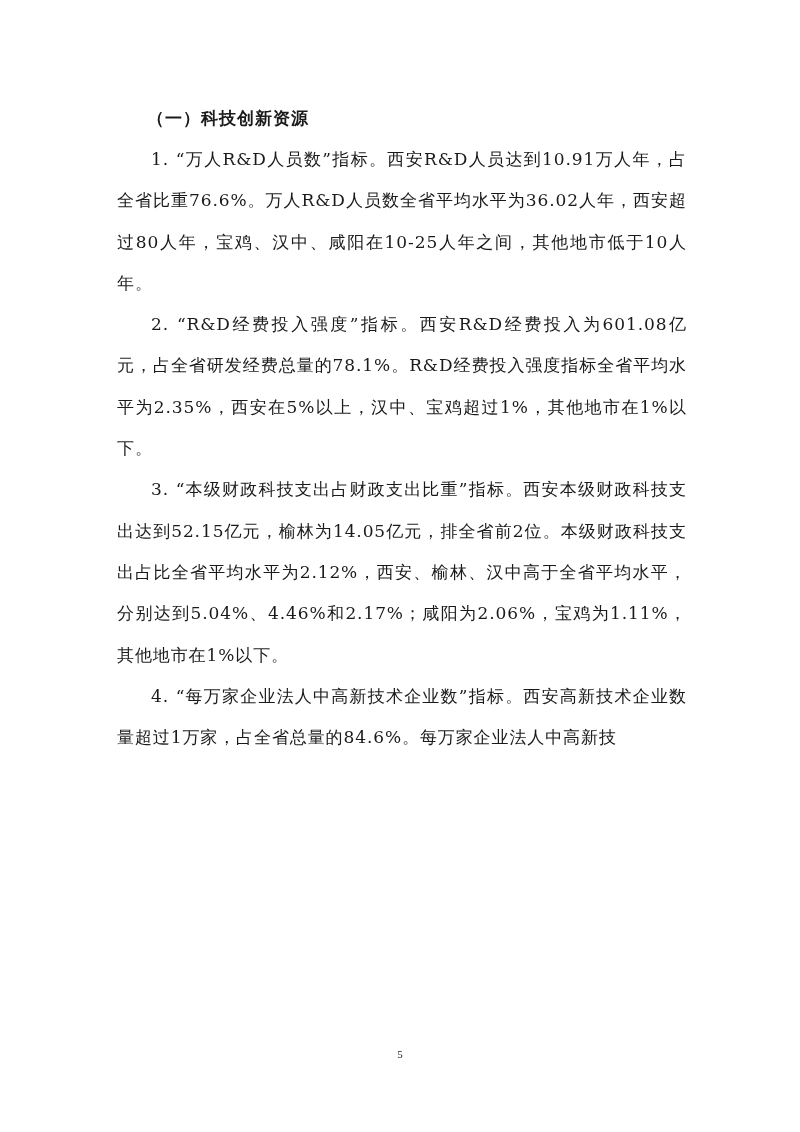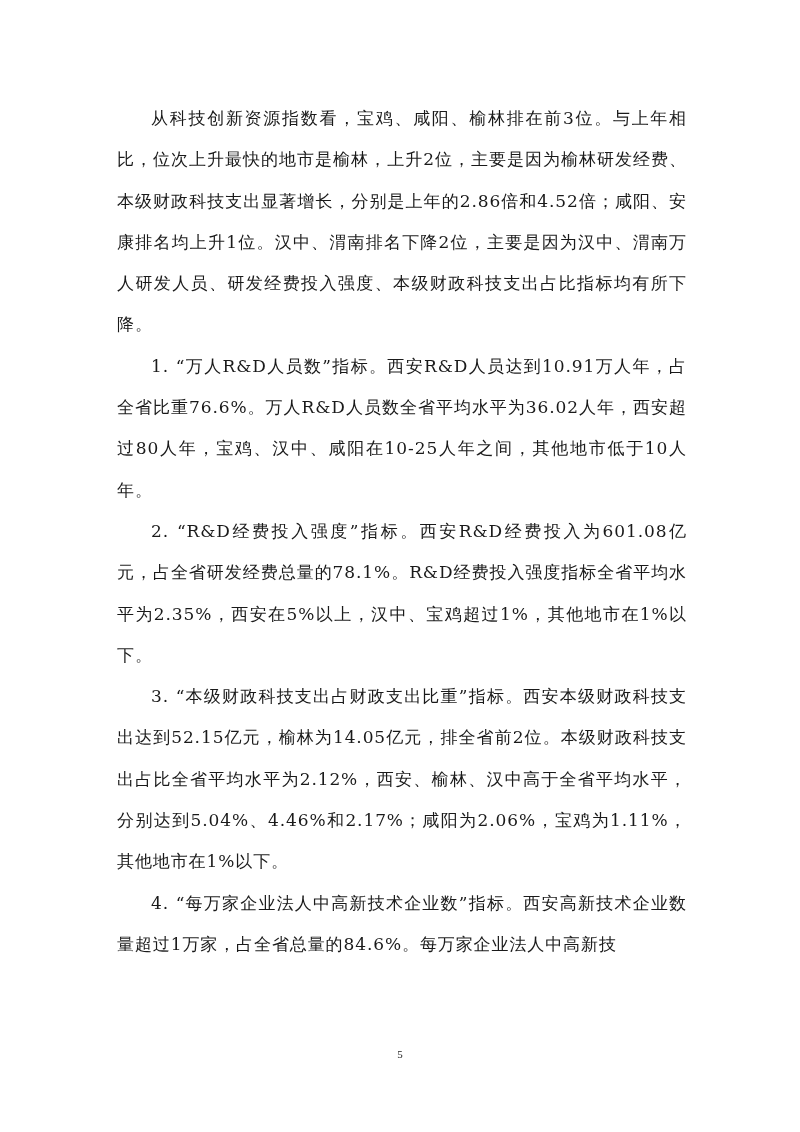--- a/index.html
+++ b/index.html
@@ -49,20 +49,20 @@
       text-align: center;
       font-size: 11px;
       font-family: "Liberation Serif", serif;
       color: #222;
     }
   </style>
 </head>
 <body>
 
 <div class="page">
-  <p class="para">从科技创新资源指数看，宝鸡、咸阳、榆林排在前3位。与上年相比，位次上升最快的地市是榆林，上升2位，主要是因为榆林研发经费、本级财政科技支出显著增长，分别是上年的2.86倍和4.52倍；咸阳、安康排名均上升1位。汉中、渭南排名下降2位，主要是因为汉中、渭南万人研发人员、研发经费投入强度、本级财政科技支出占比指标均有所下降。</p>
+  <h3 class="heading">（一）科技创新资源</h3>
   <p class="para">1. “万人R&amp;D人员数”指标。西安R&amp;D人员达到10.91万人年，占全省比重76.6%。万人R&amp;D人员数全省平均水平为36.02人年，西安超过80人年，宝鸡、汉中、咸阳在10-25人年之间，其他地市低于10人年。</p>
   <p class="para">2. “R&amp;D经费投入强度”指标。西安R&amp;D经费投入为601.08亿元，占全省研发经费总量的78.1%。R&amp;D经费投入强度指标全省平均水平为2.35%，西安在5%以上，汉中、宝鸡超过1%，其他地市在1%以下。</p>
   <p class="para">3. “本级财政科技支出占财政支出比重”指标。西安本级财政科技支出达到52.15亿元，榆林为14.05亿元，排全省前2位。本级财政科技支出占比全省平均水平为2.12%，西安、榆林、汉中高于全省平均水平，分别达到5.04%、4.46%和2.17%；咸阳为2.06%，宝鸡为1.11%，其他地市在1%以下。</p>
   <p class="para">4. “每万家企业法人中高新技术企业数”指标。西安高新技术企业数量超过1万家，占全省总量的84.6%。每万家企业法人中高新技</p>
 </div>
 
 <div class="page-number">5</div>
 
 </body></html>

